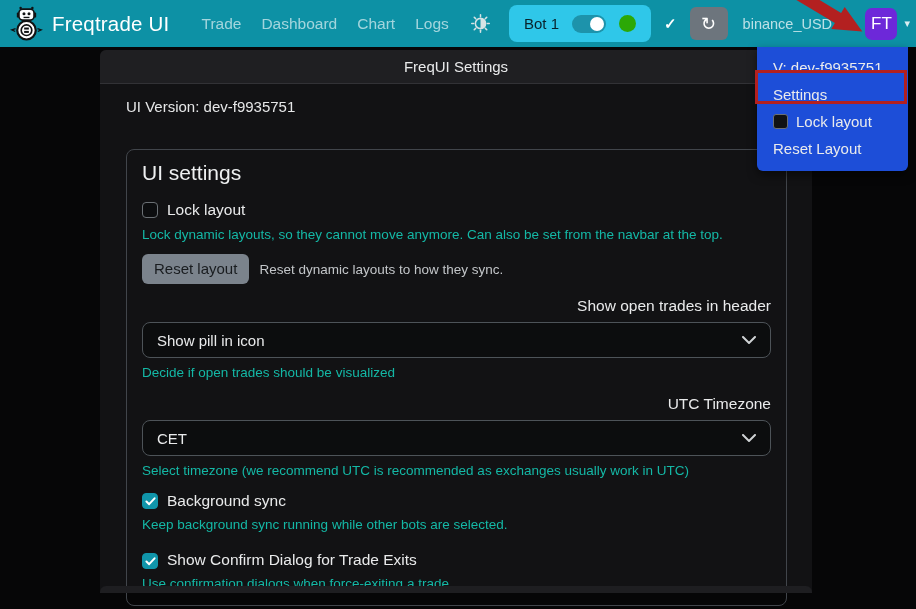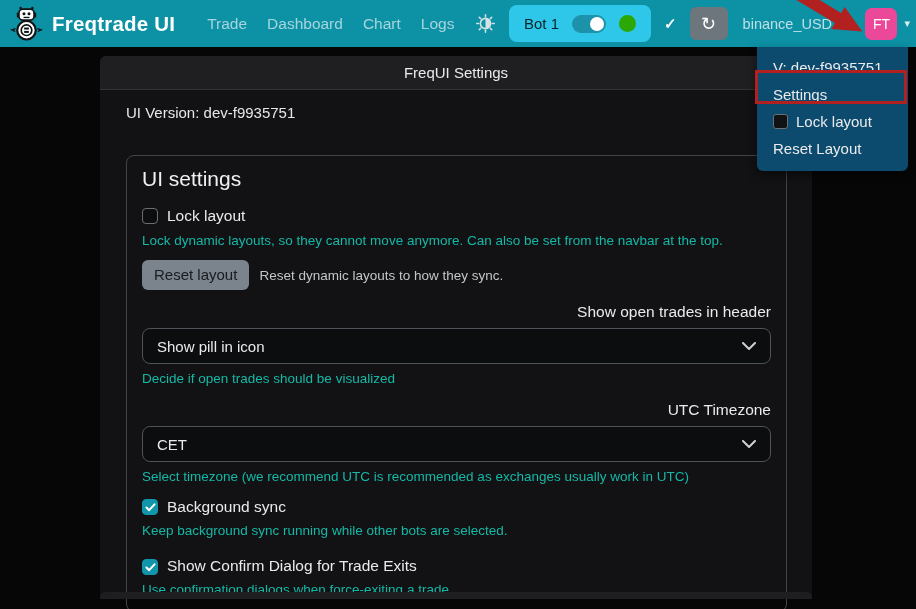--- a/index.html
+++ b/index.html
@@ -11,21 +11,21 @@
     color:#e9eaeb;
   }
 
   
   .navbar {
     position:absolute; left:0; top:0; right:0; height:47px;
     background:var(--navbar-teal,#0d91a5);
     display:flex; align-items:center; padding:0 6px 0 8px;
   }
   .brand { display:flex; align-items:center; gap:7px; cursor:pointer; }
-  .brand-title { font-size:20.5px; font-weight:700; color:#ffffff; letter-spacing:.2px; }
+  .brand-title { font-size:20.5px; font-weight:400; color:#ffffff; letter-spacing:.2px; }
   .nav-links { display:flex; align-items:center; margin-left:22px; }
   .nav-link {
     font-size:15.5px; color:rgba(255,255,255,.62);
     padding:0 10px; cursor:pointer; white-space:nowrap;
   }
   .theme-btn { margin-left:12px; display:flex; align-items:center; cursor:pointer; }
 
   .nav-right { margin-left:auto; display:flex; align-items:center; gap:11px; }
   .bot-pill {
     background:var(--bot-pill,#2fc7e9); border-radius:8px;
@@ -46,28 +46,28 @@
   .refresh-btn {
     width:38px; height:33px; border-radius:6px; background:#6d757d;
     color:#fff; display:flex; align-items:center; justify-content:center;
     font-size:18px; line-height:1; cursor:pointer;
   }
   .exchange { display:flex; align-items:center; gap:4px; cursor:pointer; margin:0 4px; }
   .exchange-label { font-size:14.5px; color:rgba(255,255,255,.72); }
   .caret { font-size:11px; color:rgba(255,255,255,.85); }
   .avatar-group { display:flex; align-items:center; gap:7px; cursor:pointer; }
   .avatar {
-    width:32px; height:32px; border-radius:7px; background:#ec4899;
-    color:#fff; font-size:14px; display:flex; align-items:center; justify-content:center;
+    width:32px; height:32px; border-radius:7px; background:#6d28d9;
+    color:#fff; font-size:17px; display:flex; align-items:center; justify-content:center;
   }
 
   
   .user-menu {
     position:absolute; left:757px; top:47px; width:151px;
-    background:#0c4a6e; border-radius:0 0 6px 6px;
+    background:#1d4ed8; border-radius:0 0 6px 6px;
     padding:7px 0 9px; z-index:5;
     box-shadow:0 4px 10px rgba(0,0,0,.5);
   }
   .menu-item {
     height:27px; display:flex; align-items:center; gap:8px;
     padding:0 16px; font-size:15px; color:#eaebec; cursor:pointer; white-space:nowrap;
   }
   .menu-checkbox {
     width:15px; height:15px; border-radius:3px;
     border:1px solid #6b7075; background:#111214; flex:0 0 auto;
@@ -76,21 +76,21 @@
   
   .annotation-box {
     position:absolute; left:755px; top:70px; width:152px; height:34px;
     border:3px solid var(--annotation-red,#b32020); z-index:6; pointer-events:none;
   }
   .annotation-arrow { position:absolute; left:778px; top:0; z-index:6; pointer-events:none; }
   .annotation-arrow polygon { fill:var(--annotation-red,#b32020); }
 
   
   .settings-panel {
-    position:absolute; left:100px; top:56px; width:712px; height:543px;
+    position:absolute; left:100px; top:50px; width:712px; height:543px;
     background:#121214; border-radius:6px 6px 0 0;
   }
   .panel-header {
     height:34px; background:#1f1f22; border-bottom:1px solid #323236;
     border-radius:6px 6px 0 0;
     display:flex; align-items:center; justify-content:center;
     font-size:15px; color:#e9eaeb;
   }
   .panel-body { padding:14px 25px 0 26px; }
   .ui-version { font-size:15px; color:#e6e7e8; line-height:18px; }

